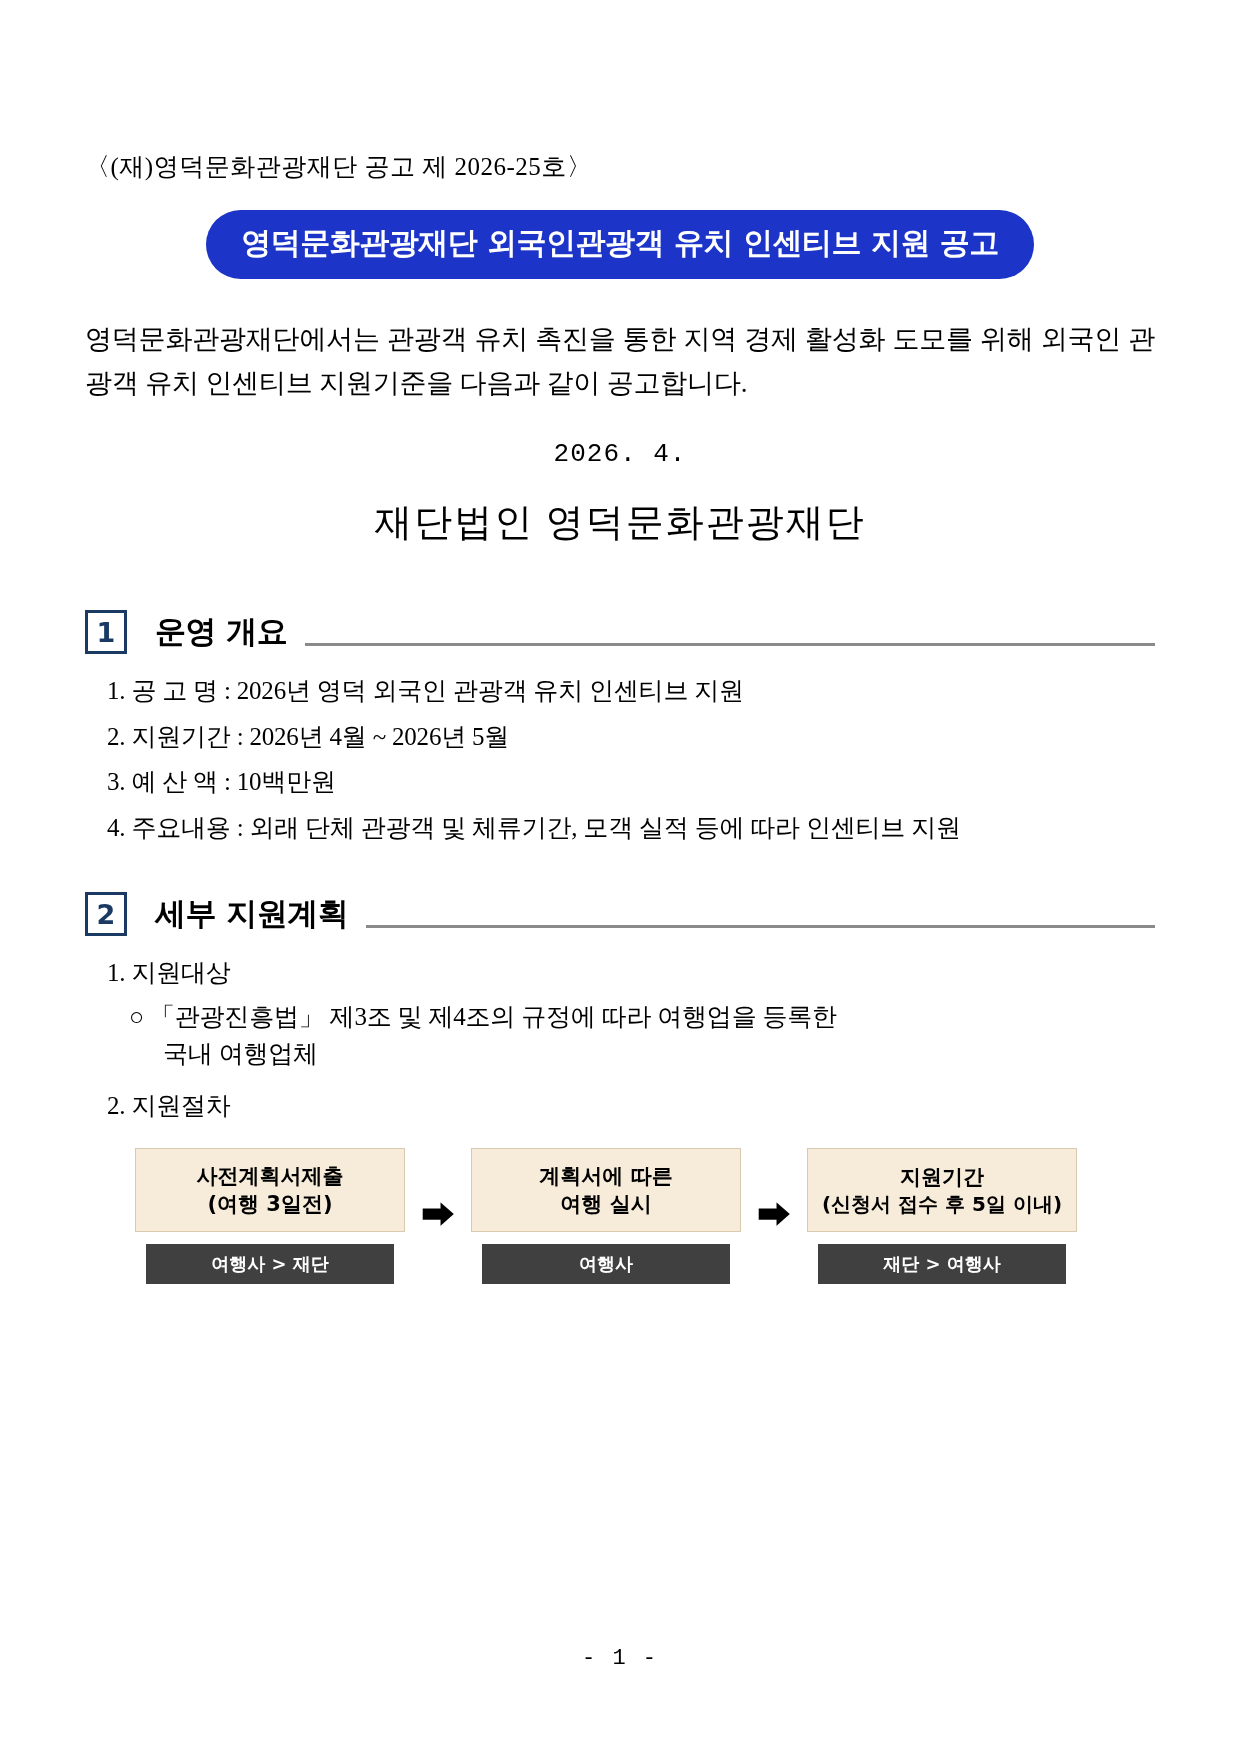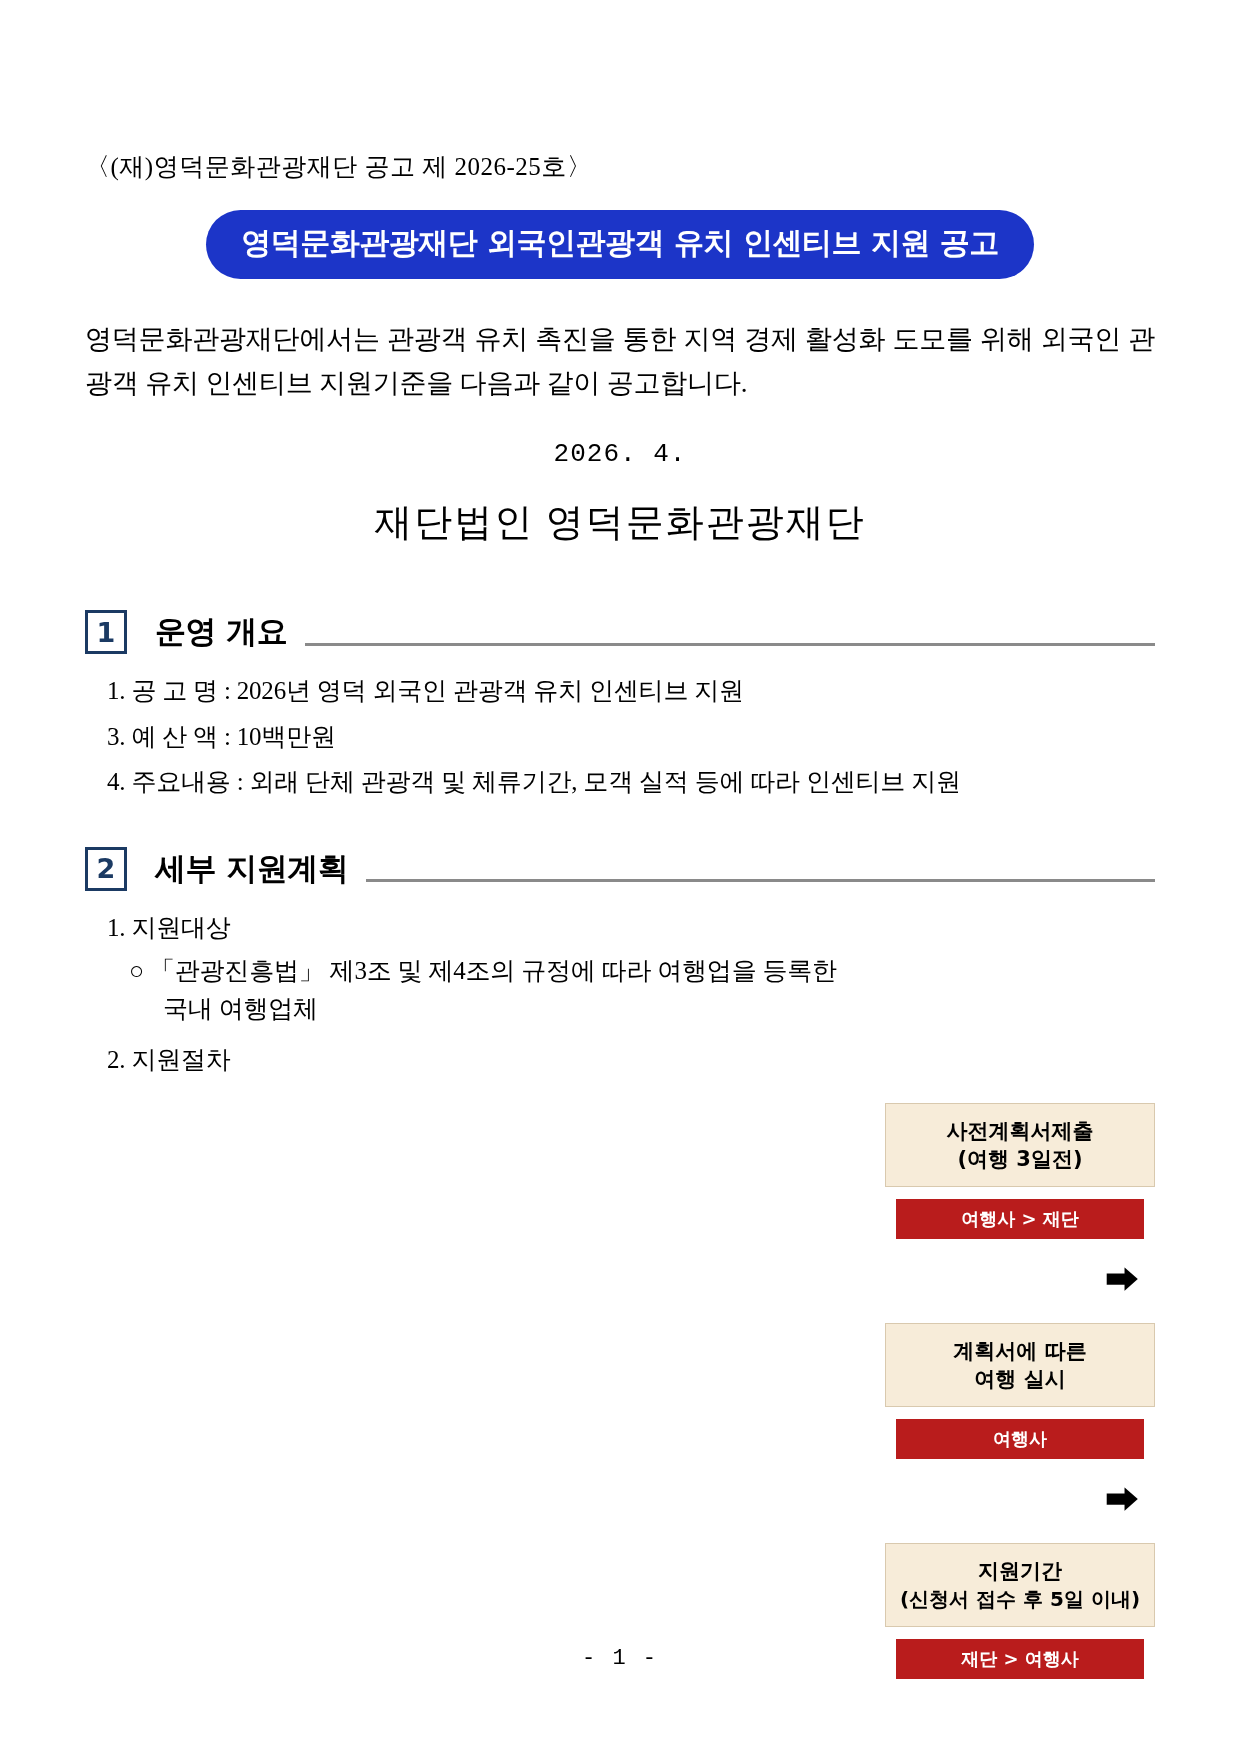--- a/index.html
+++ b/index.html
@@ -125,23 +125,22 @@
     letter-spacing: -0.2px;
   }
   .sub-item .cont {
     display: block;
     padding-left: 34px;
   }
 
   
   .flow {
     display: flex;
-    align-items: flex-end;
+    align-items: center;
     margin: 22px 0 0 28px;
-    flex-direction: column;
   }
   .flow-col {
     display: flex;
     flex-direction: column;
     width: 270px;
   }
   .flow-box {
     background: #f7ecd9;
     border: 1px solid #d9c9ae;
     height: 84px;
@@ -152,21 +151,21 @@
     font-family: "DejaVu Sans", sans-serif;
     font-size: 21px;
     font-weight: bold;
     line-height: 1.35;
     text-align: center;
     box-sizing: border-box;
     padding: 0 6px;
     white-space: nowrap;
   }
   .flow-sub {
-    background: #b91c1c;
+    background: #404040;
     color: #ffffff;
     height: 40px;
     margin-top: 12px;
     display: flex;
     align-items: center;
     justify-content: center;
     font-family: "DejaVu Sans", sans-serif;
     font-size: 18px;
     font-weight: bold;
     width: 248px;
@@ -209,20 +208,21 @@
   <div class="date-line">2026.  4.</div>
   <div class="org-line">재단법인  영덕문화관광재단</div>
 
   <div class="section-head">
     <div class="section-num">1</div>
     <div class="section-title">운영 개요</div>
     <div class="section-rule"></div>
   </div>
   <div class="section-body">
     <div class="num-item">1. 공 고 명 : 2026년 영덕 외국인 관광객 유치 인센티브 지원</div>
+    <div class="num-item">2. 지원기간 : 2026년 4월 ~ 2026년 5월</div>
     <div class="num-item">3. 예 산 액 : 10백만원</div>
     <div class="num-item">4. 주요내용 : 외래 단체 관광객 및 체류기간, 모객 실적 등에 따라 인센티브 지원</div>
   </div>
 
   <div class="section-head">
     <div class="section-num">2</div>
     <div class="section-title">세부 지원계획</div>
     <div class="section-rule"></div>
   </div>
   <div class="section-body">

